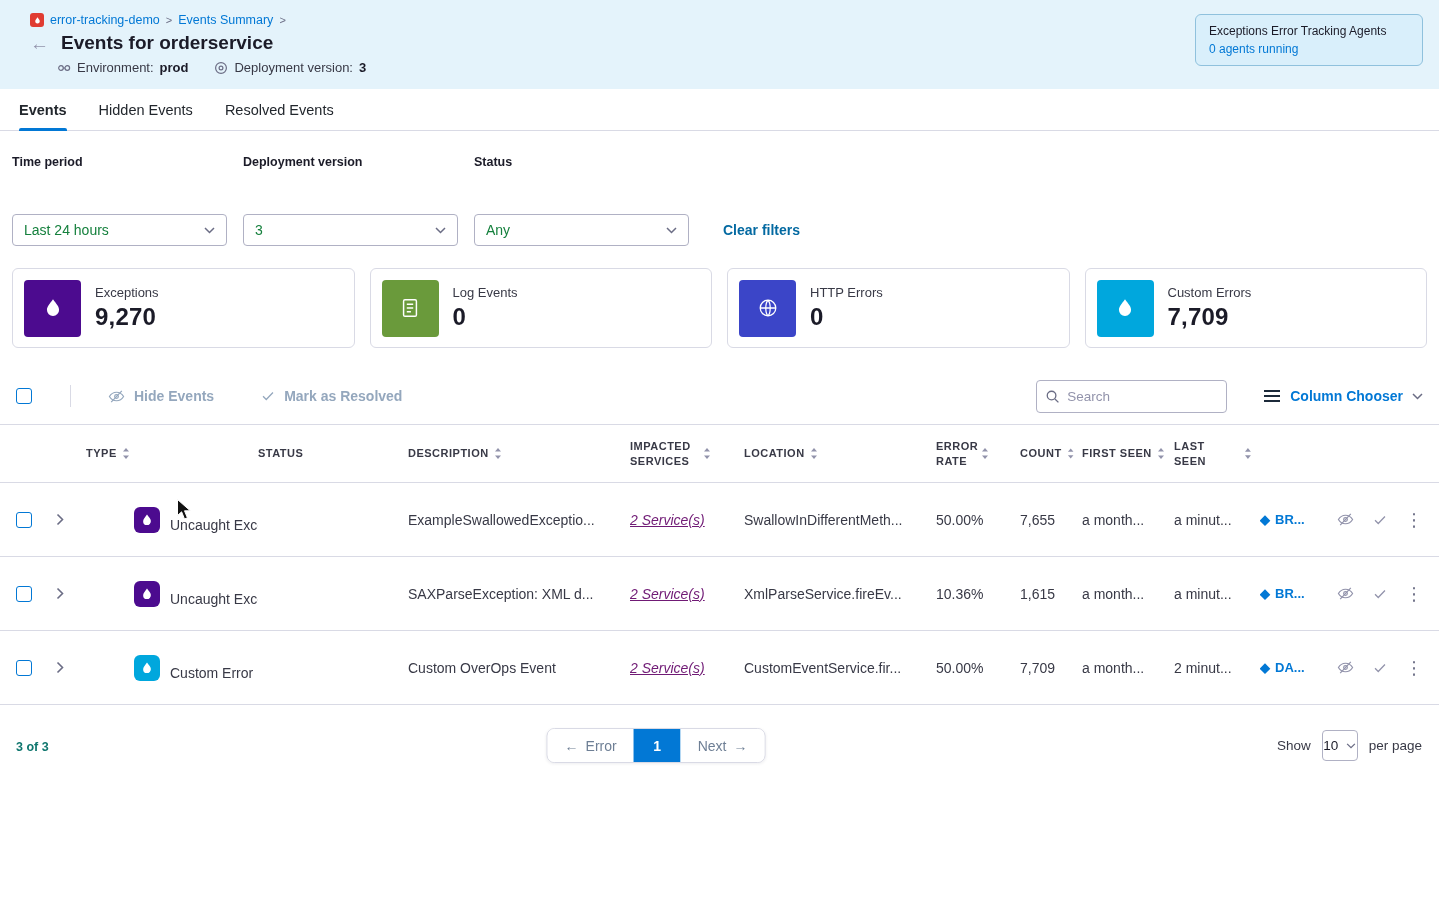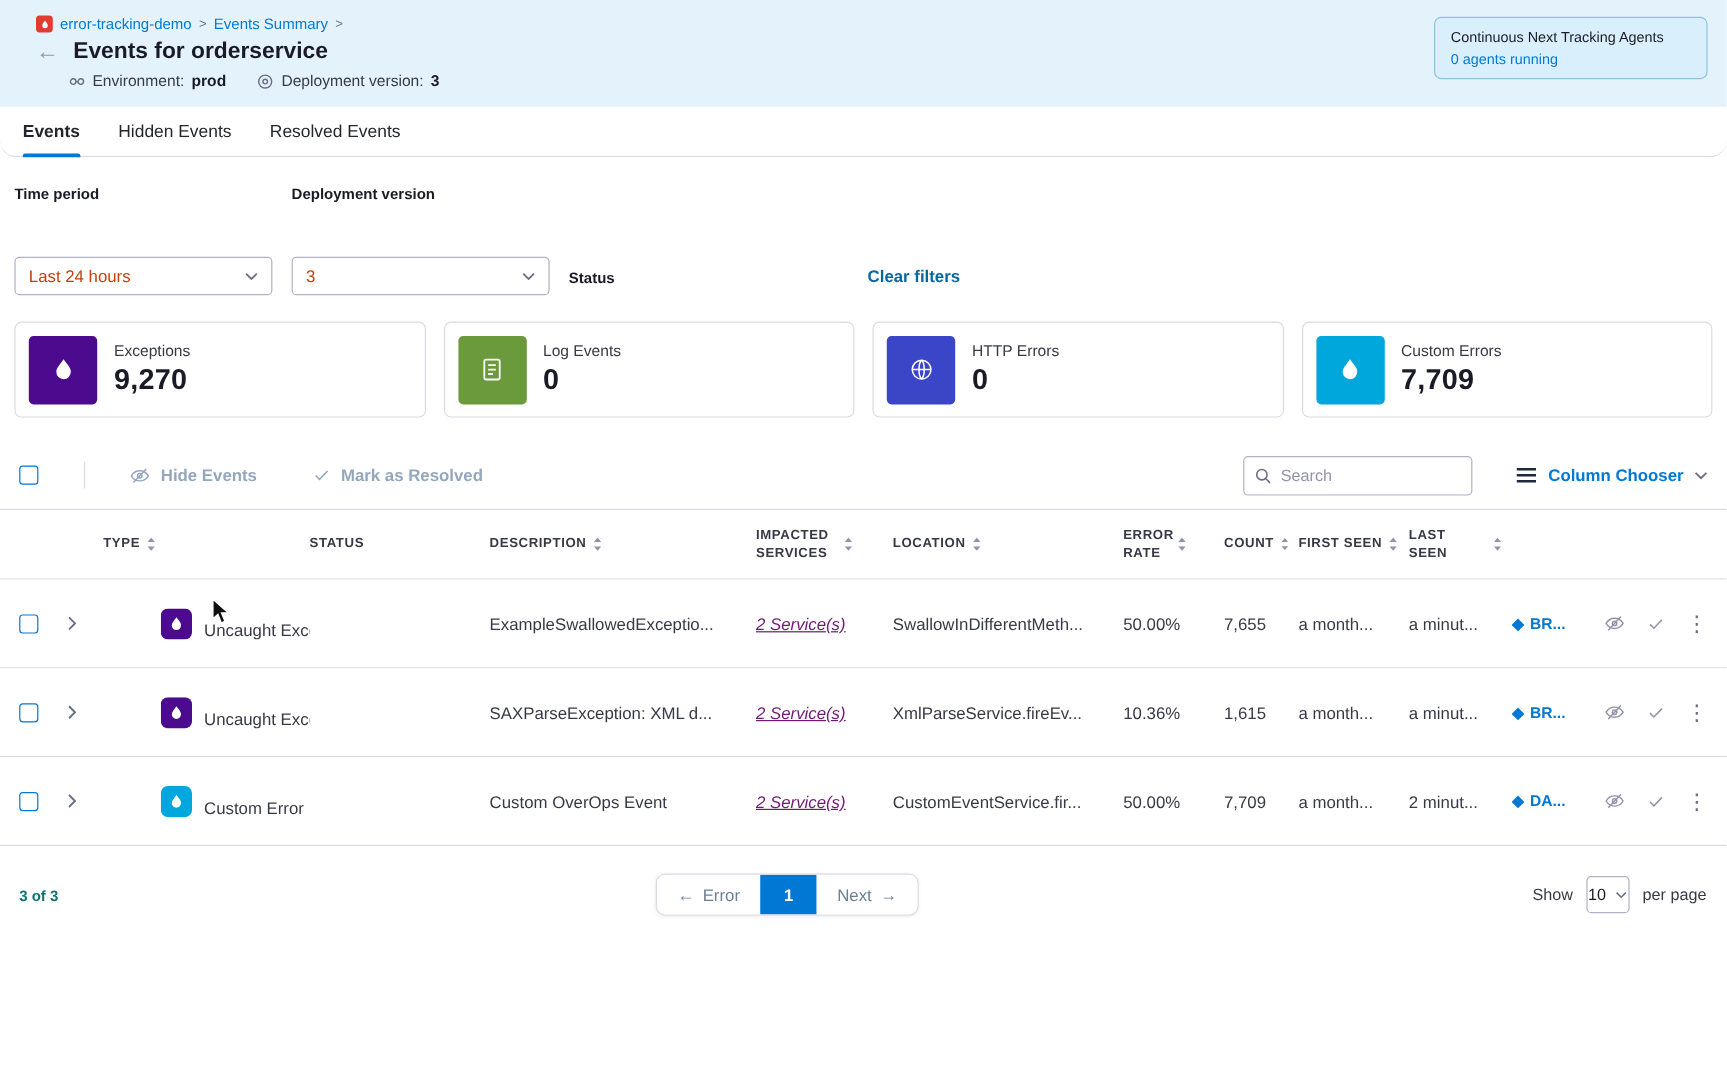--- a/index.html
+++ b/index.html
@@ -20,30 +20,30 @@
   .back-btn { color:#9293ab; font-size:19px; line-height:1; cursor:pointer; }
   .page-title { font-size:19px; font-weight:700; color:#1b1b28; }
   .meta-row { display:flex; align-items:center; gap:26px; margin-top:6px; margin-left:27px; font-size:13px; color:#383946; }
   .meta-item { display:flex; align-items:center; gap:6px; }
   .meta-item b { color:#1b1b28; }
   .agents-box { position:absolute; top:14px; right:16px; width:228px; background:#d9effb; border:1px solid #8fc1dd; border-radius:6px; padding:9px 13px; }
   .agents-title { font-size:12px; color:#1b1b28; }
   .agents-link { font-size:12px; color:#0278d5; margin-top:4px; cursor:pointer; }
 
   
-  .tabs { display:flex; gap:32px; padding:0 19px; height:42px; background:#fff; border-bottom:1px solid #d9dae5;border-radius:14px; }
+  .tabs { display:flex; gap:32px; padding:0 19px; height:42px; background:#fff; border-bottom:1px solid #d9dae5; }
   .tab { display:flex; align-items:center; font-size:14.5px; color:#22272d; position:relative; cursor:pointer; }
   .tab.active { font-weight:700; }
   .tab.active::after { content:""; position:absolute; left:0; right:0; bottom:-1px; height:3px; background:#0278d5; border-radius:2px 2px 0 0; }
 
   
   .filters { display:flex; align-items:flex-end; gap:16px; padding:24px 12px 0 12px; }
   .filter-group { width:215px; }
   .filter-label { font-size:12.5px; font-weight:700; color:#1b1b28; margin-bottom:7px; }
-  .select { height:32px; background:#fff; border:1px solid #b0b1c4; border-radius:4px; display:flex; align-items:center; justify-content:space-between; padding:0 11px; font-size:14px; color:#c2410c; cursor:pointer;margin-top:45px; }
+  .select { height:32px; background:#fff; border:1px solid #b0b1c4; border-radius:4px; display:flex; align-items:center; justify-content:space-between; padding:0 11px; font-size:14px; color:#15803d; cursor:pointer;margin-top:45px; }
   .clear-filters { font-size:14px; font-weight:600; color:#0369a1; margin-left:18px; padding-bottom:8px; cursor:pointer; }
 
   
   .cards { display:flex; gap:15px; padding:22px 12px 0 12px; }
   .card { flex:1; height:80px; background:#fff; border:1px solid #d9dae5; border-radius:6px; display:flex; align-items:center; padding:11px; cursor:pointer; }
   .card.selected { background:#e2f3fd; border:1px solid #0278d5; outline:1px solid #0278d5; outline-offset:2px; }
   .card-icon { width:57px; height:57px; border-radius:4px; display:flex; align-items:center; justify-content:center; flex-shrink:0; }
   .card-text { margin-left:14px; }
   .card-label { font-size:13px; color:#383946; }
   .card-value { font-size:24px; font-weight:700; color:#1b1b28; margin-top:3px; letter-spacing:.2px; }
@@ -125,21 +125,21 @@
       <div class="meta-item">
         <svg width="14" height="14" viewBox="0 0 14 14" fill="none" stroke="#6b6d85" stroke-width="1.2">
             <circle cx="7" cy="7" r="5.4"></circle>
             <circle cx="7" cy="7" r="1.9"></circle>
           </svg>
         <span>Deployment version:</span>
         <b>3</b>
       </div>
     </div>
     <div class="agents-box">
-      <div class="agents-title">Continuous Next Tracking Agents</div>
+      <div class="agents-title">Exceptions Error Tracking Agents</div>
       <div class="agents-link">0 agents running</div>
     </div>
   </header>
 
   <nav class="tabs">
     <div class="tab active">Events</div>
     <div class="tab">Hidden Events</div>
     <div class="tab">Resolved Events</div>
   </nav>
 
@@ -157,20 +157,26 @@
       <div class="filter-label">Deployment version</div>
       <div class="select">
         <span>3</span>
         <svg width="11" height="7" viewBox="0 0 11 7" fill="none" stroke="#6b6d85" stroke-width="1.5">
             <path d="M1 1l4.5 4.5L10 1"></path>
           </svg>
       </div>
     </div>
     <div class="filter-group">
       <div class="filter-label">Status</div>
+      <div class="select">
+        <span>Any</span>
+        <svg width="11" height="7" viewBox="0 0 11 7" fill="none" stroke="#6b6d85" stroke-width="1.5">
+            <path d="M1 1l4.5 4.5L10 1"></path>
+          </svg>
+      </div>
     </div>
     <div class="clear-filters">Clear filters</div>
   </section>
 
   <section class="cards">
     <div class="card">
       <div class="card-icon" style="background-color: rgb(76, 11, 143);">
         <svg width="22" height="22" viewBox="0 0 24 24" fill="#fff">
             <path d="M12 2.5c-3.5 5-6.6 7.9-6.6 11.5A6.6 6.6 0 0 0 12 20.7a6.6 6.6 0 0 0 6.6-6.9C18.6 10.2 15.5 7.5 12 2.5z"></path>
           </svg>

